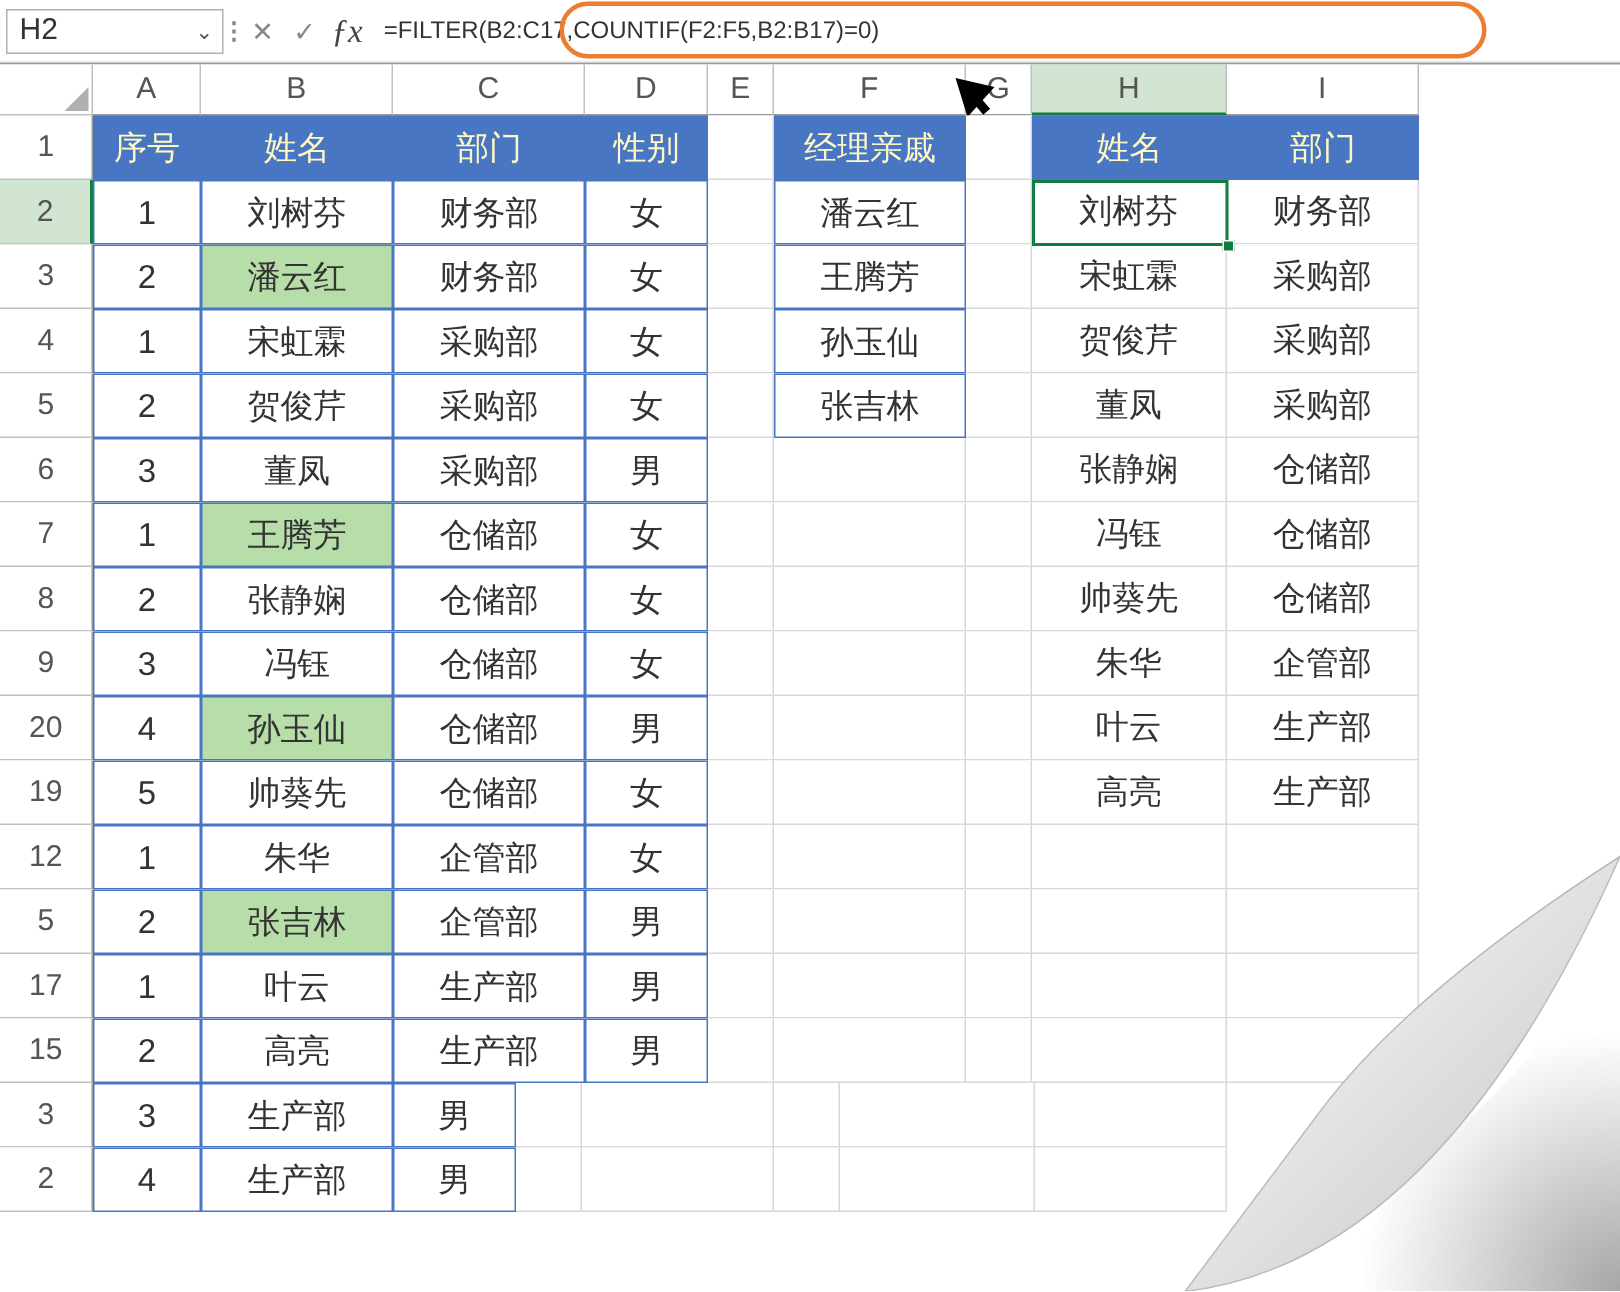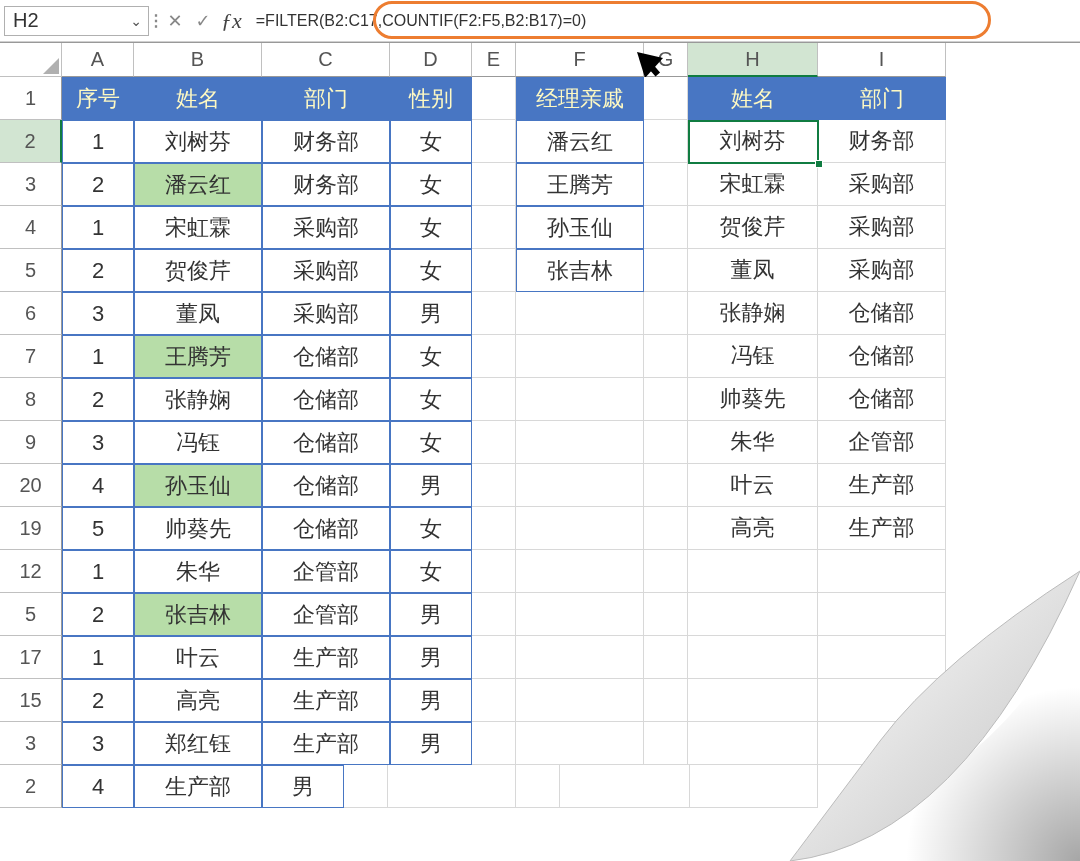--- a/index.html
+++ b/index.html
@@ -402,21 +402,20 @@
         <div class="cell wD tb">男</div>
         <div class="cell wE "></div>
         <div class="cell wF "></div>
         <div class="cell wG "></div>
         <div class="cell wH "></div>
         <div class="cell wI "></div>
       </div>
       <div class="grid-row">
         <div class="rowh">3</div>
         <div class="cell wA tb">3</div>
-        <div class="cell wB tb">郑红钰</div>
         <div class="cell wC tb">生产部</div>
         <div class="cell wD tb">男</div>
         <div class="cell wE "></div>
         <div class="cell wF "></div>
         <div class="cell wG "></div>
         <div class="cell wH "></div>
         <div class="cell wI "></div>
       </div>
       <div class="grid-row">
         <div class="rowh">2</div>

